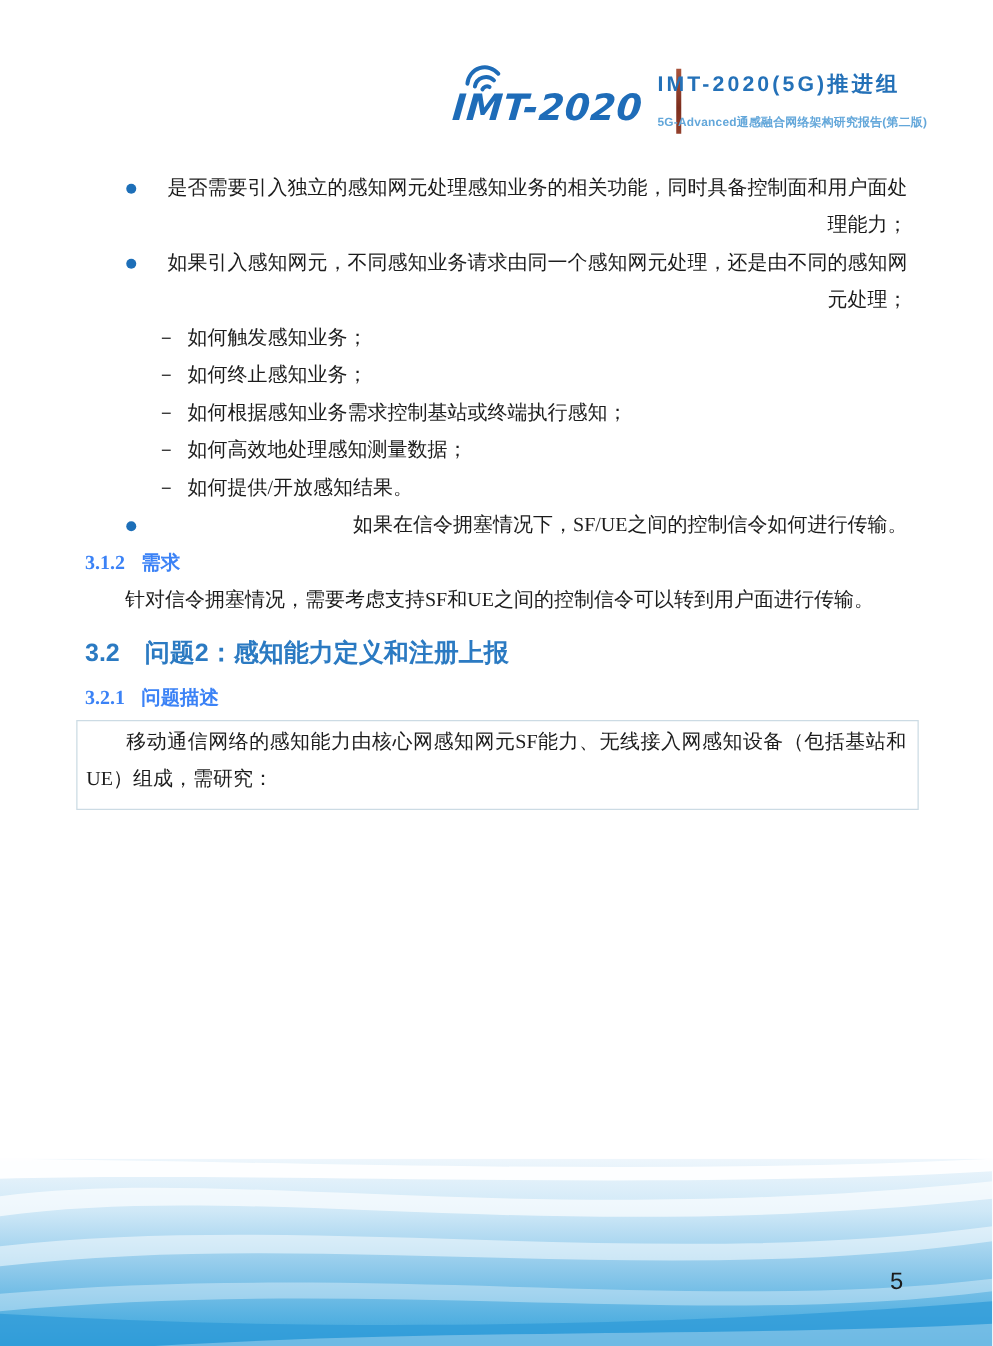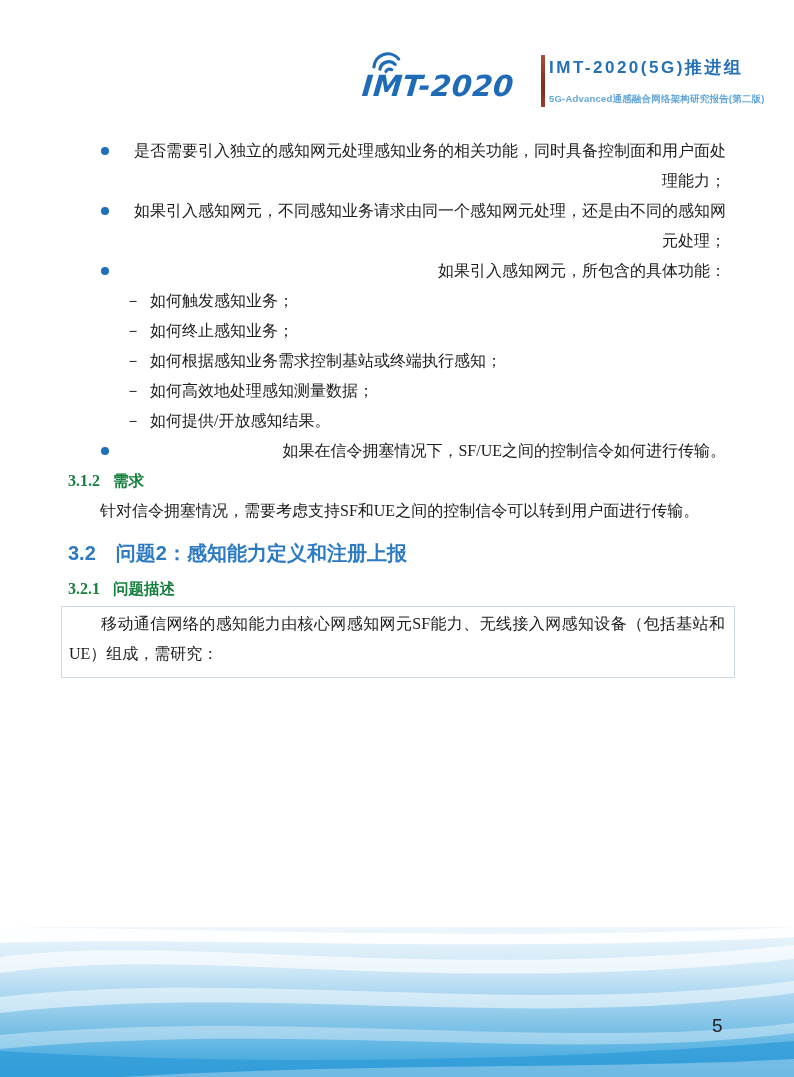--- a/index.html
+++ b/index.html
@@ -15,21 +15,21 @@
   .logo-text{
     position:absolute;left:0px;top:22px;
     font-family:"DejaVu Sans","Liberation Sans",sans-serif;
     font-style:italic;font-weight:bold;font-size:29px;line-height:32px;
     color:#1e6cb8;transform:skewX(-5deg);letter-spacing:0.5px;white-space:nowrap;
   }
   .hdr-divider{
     position:absolute;left:541px;top:55px;width:4px;height:52px;
     background:linear-gradient(180deg,#a9543c 0%,#7c2d1d 60%,#93402c 100%);
   }
-  .hdr-titles{position:absolute;left:549px;top:57px;width:235px;}
+  .hdr-titles{position:absolute;left:526px;top:57px;width:235px;}
   .org-title{
     font-family:"Liberation Sans","DejaVu Sans",sans-serif;
     font-weight:bold;font-size:17px;line-height:22px;letter-spacing:2.5px;
     color:#2471b8;white-space:nowrap;
   }
   .report-subtitle{
     margin-top:14px;
     font-family:"Liberation Sans","DejaVu Sans",sans-serif;
     font-weight:bold;font-size:9.5px;line-height:12px;letter-spacing:0.2px;
     color:#63a7da;white-space:nowrap;
@@ -46,21 +46,21 @@
   .dot{
     position:absolute;left:33px;top:11px;width:8px;height:8px;
     border-radius:50%;background:#1d6fb8;
   }
   .hang{text-indent:60px;}
   .dash-inline{margin-right:9px;}
   .dash-item{position:relative;padding-left:82px;text-align:left;}
   .dash-marker{position:absolute;left:57px;top:0;}
   .h-sub{
     font-family:"Liberation Sans","DejaVu Sans",sans-serif;
-    font-weight:bold;font-size:15.5px;line-height:30px;color:#15803d;text-align:left;margin:0;
+    font-weight:bold;font-size:15.5px;line-height:30px;color:#3b82f6;text-align:left;margin:0;
   }
   .h-sub .num{margin-right:13px;font-family:"Liberation Serif",serif;font-size:16px;}
   .h-main{
     font-family:"Liberation Sans","DejaVu Sans",sans-serif;
     font-weight:bold;font-size:20px;line-height:30px;color:#2b7ac2;
     text-align:left;margin:12px 0 6px 0;
   }
   .h-main .num{margin-right:20px;}
   .end-box{
     background:#ffffff;border:1px solid #ccdbe4;
@@ -101,24 +101,20 @@
   <div class="content">
 
 
     <div class="bullet-item">
       <span class="dot"></span>
       <span>是否需要引入独立的感知网元处理感知业务的相关功能，同时具备控制面和用户面处理能力；</span>
     </div>
     <div class="bullet-item">
       <span class="dot"></span>
       <span>如果引入感知网元，不同感知业务请求由同一个感知网元处理，还是由不同的感知网元处理；</span>
-    </div>
-    <div class="bullet-item">
-      <span class="dot"></span>
-      <span>如果引入感知网元，所包含的具体功能：</span>
     </div>
 
 
     <div class="dash-item">
       <span class="dash-marker">－</span>
       <span>如何触发感知业务；</span>
     </div>
     <div class="dash-item">
       <span class="dash-marker">－</span>
       <span>如何终止感知业务；</span>

